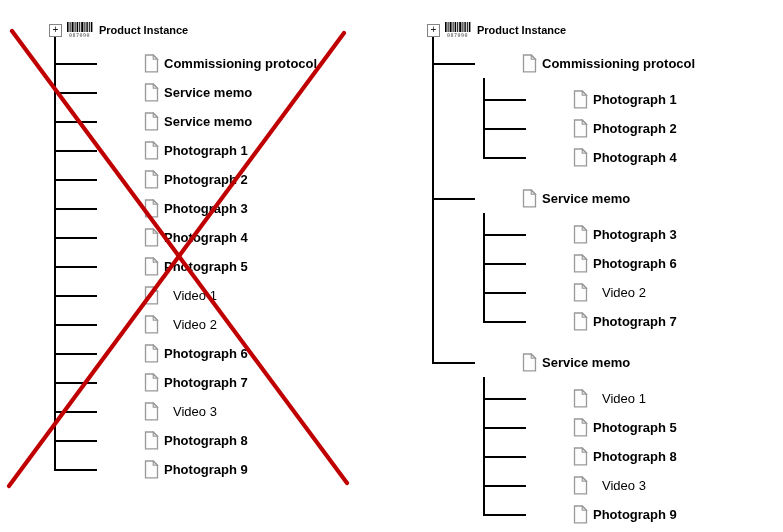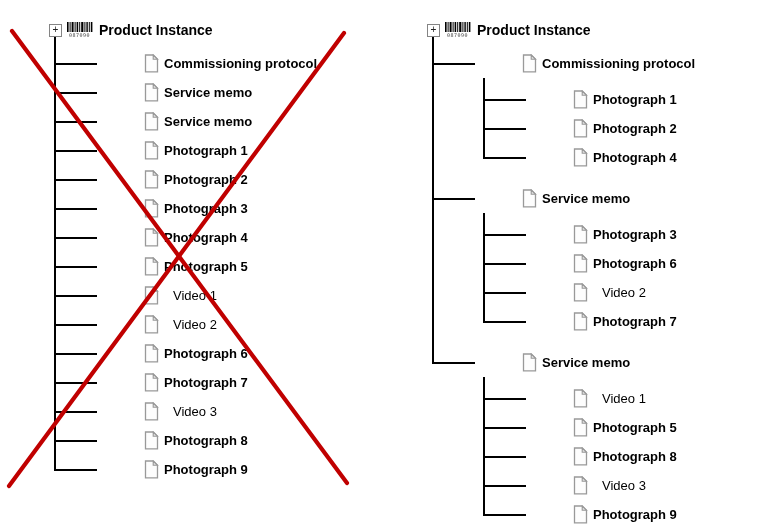--- a/index.html
+++ b/index.html
@@ -16,21 +16,21 @@
   #tree-right { left: 427px; }
 
   .root-row { display: flex; align-items: center; height: 24px; }
   .plusbox {
     width: 11px; height: 11px; flex: 0 0 auto;
     border: 1px solid #848484; background: #fff;
     display: flex; align-items: center; justify-content: center;
     font-size: 10px; line-height: 1; color: #222;
   }
   .barcode-svg { margin-left: 5px; flex: 0 0 auto; }
-  .root-label { margin-left: 6px; font-size: 14px; font-weight: bold; color: #000; white-space: nowrap; }
+  .root-label { margin-left: 6px; font-size: 11px; font-weight: bold; color: #000; white-space: nowrap; }
 
   ul.children { list-style: none; margin: 0 0 0 5px; padding: 7px 0 0 0; position: relative; }
   ul.children::before { content: ''; position: absolute; left: 0; top: 0; height: 7px; border-left: 2px solid #000; }
   .tree > ul.children::before { top: -5px; height: 12px; }
 
   li.node { position: relative; padding-left: 46px; margin: 0; }
   li.node::before { content: ''; position: absolute; left: 0; top: 13.5px; width: 43px; border-top: 2px solid #000; }
   li.node::after  { content: ''; position: absolute; left: 0; top: 0; bottom: 0; border-left: 2px solid #000; }
   li.node:last-child::after { bottom: auto; height: 14.5px; }
 

